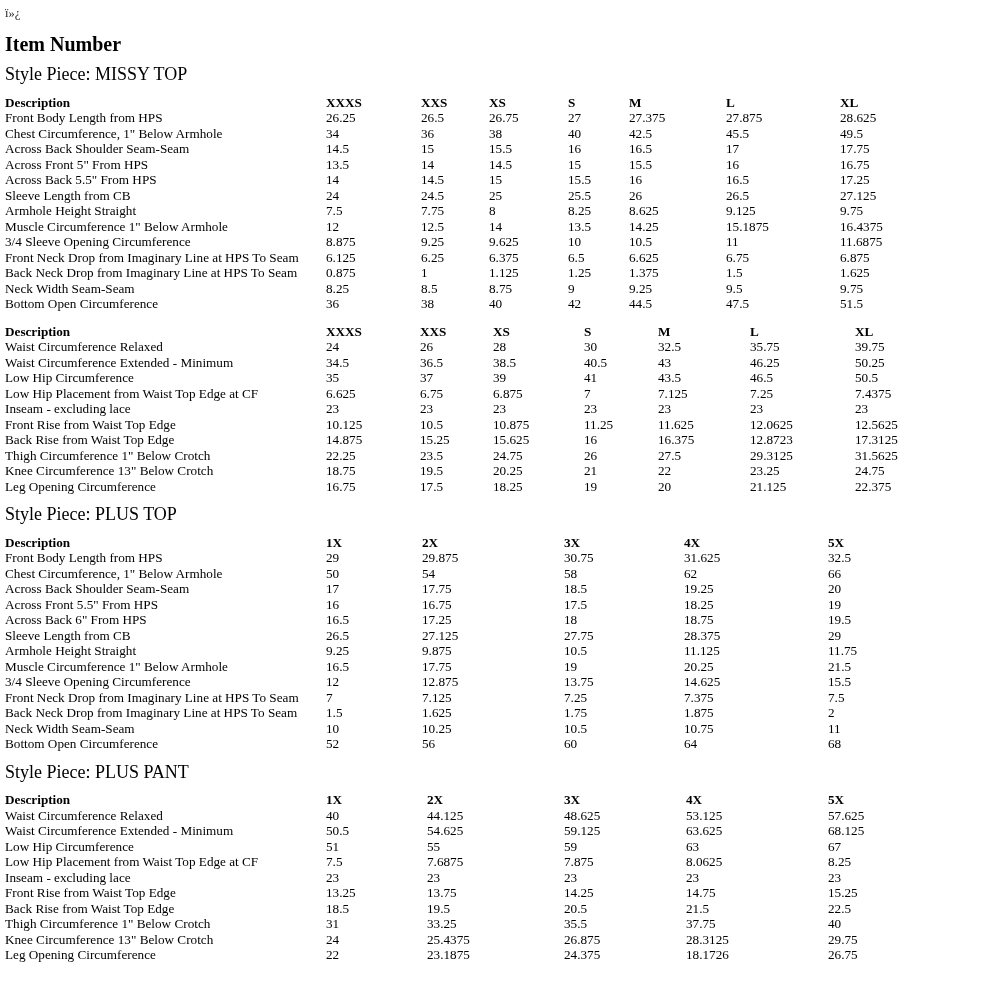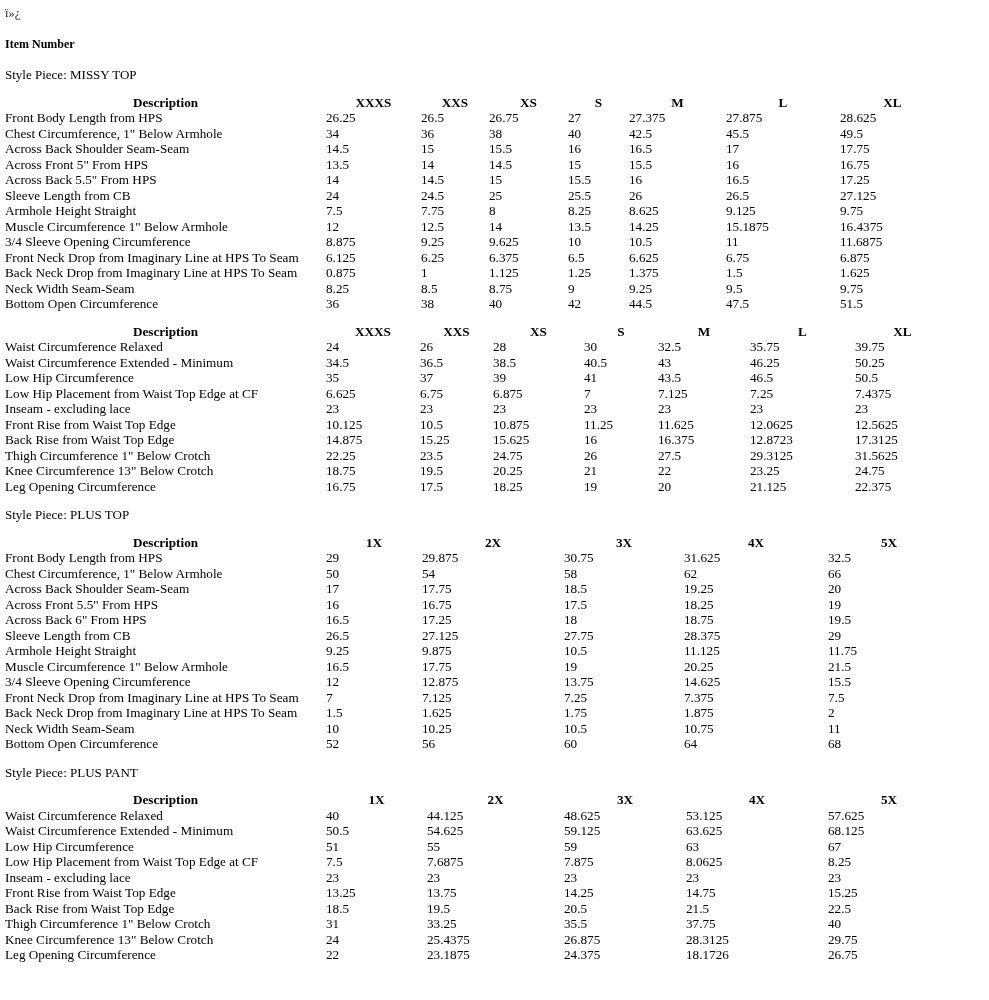--- a/index.html
+++ b/index.html
@@ -10,37 +10,37 @@
     overflow: hidden;
     font-family: "Liberation Serif", "DejaVu Serif", serif;
     font-size: 13.2px;
   }
   .page { padding: 6px 0 0 5px; width: 989px; }
   .bom {
     font-size: 12.5px; line-height: 15px; margin: 0;
     color: #222;
   }
   .doc-title {
-    font-size: 12px; font-weight: bold;
+    font-size: 20px; font-weight: bold;
     line-height: 19px; margin: 14px 0 0 0;
   }
   .style-piece {
     margin: 13px 0 0 0;
     line-height: 15.5px;
-    font-size: 13px;
+    font-size: 18px;
   }
   table.spec-table {
     border-collapse: collapse;
     table-layout: fixed;
     margin-top: 12px;
     border: none;
   }
   table.spec-table th {
     font-weight: bold;
-    text-align: center;
+    text-align: left;
     padding: 0;
     line-height: 15.5px;
     font-size: 13.2px;
     white-space: nowrap;
   }
   table.spec-table td {
     padding: 0;
     line-height: 15.5px;
     font-size: 13.2px;
     text-align: left;

